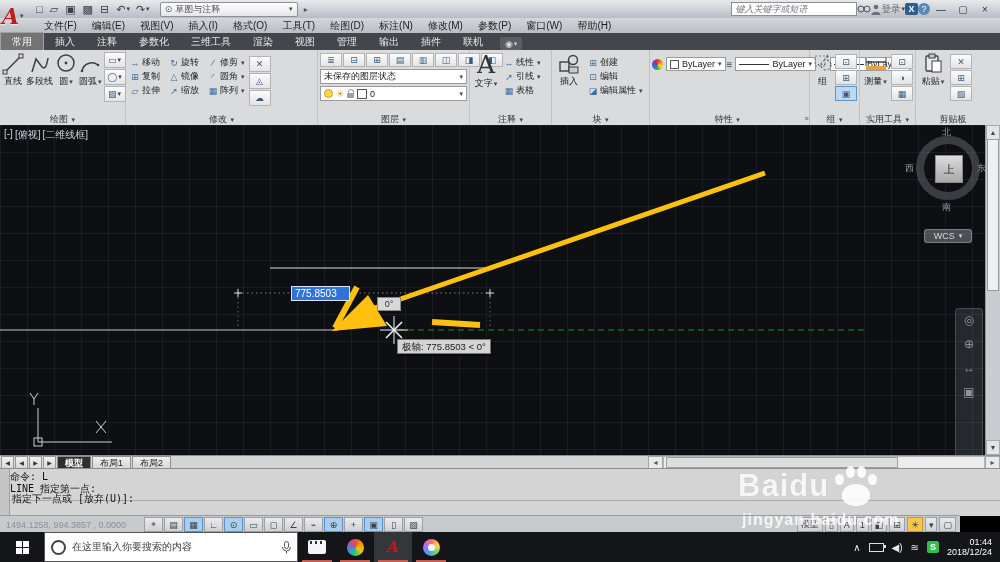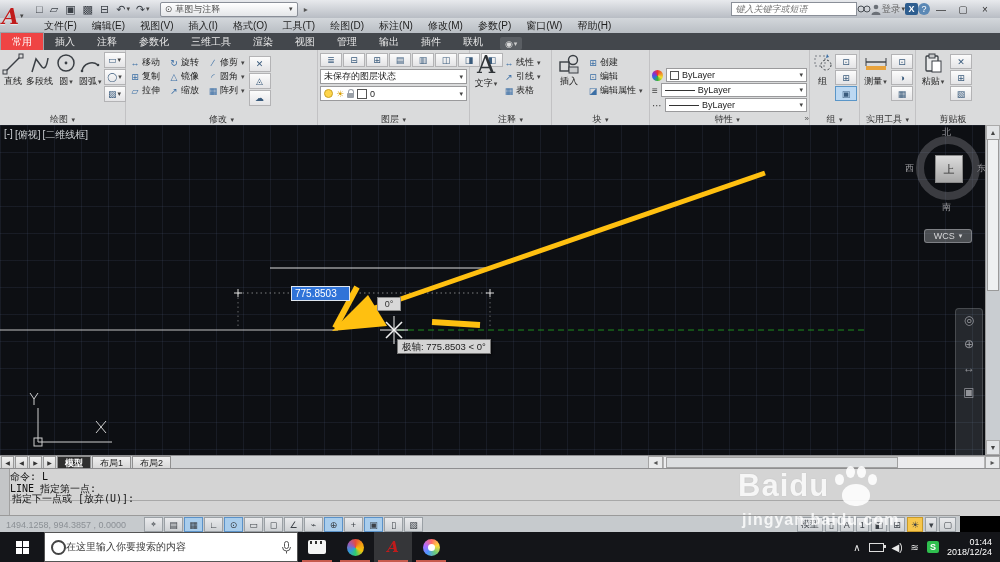--- a/index.html
+++ b/index.html
@@ -34,21 +34,21 @@
   #applogo .a{font-family:"DejaVu Serif",serif;font-style:italic;font-weight:bold;font-size:22px;
     color:var(--acadred);text-shadow:0 1px 1px rgba(255,255,255,.6)}
   
   #menubar{position:absolute;left:0;top:18px;width:1000px;height:15px;
     background:linear-gradient(#d3d7db,#b9bec4);display:flex;align-items:center;
     gap:15px;padding-left:44px;font-size:10px;color:#1d1d1d}
   
   #ribbontabs{position:absolute;left:0;top:33px;width:1000px;height:17px;background:#43474c;
     display:flex;align-items:flex-end;font-size:10px;color:#e8e8e8}
   .rtab{padding:2px 11px 2px;height:13px;line-height:13px}
-  .rtab.active{background:#ef4444;border:1px solid #9da1a7;border-bottom:none;color:#fff}
+  .rtab.active{background:#737373;border:1px solid #9da1a7;border-bottom:none;color:#fff}
   .rtab-extra{margin-left:6px;display:flex;align-items:center;background:#5a5e63;border-radius:2px;
     padding:1px 5px;height:11px;color:#ddd;font-size:9px}
   
   #ribbonpanels{position:absolute;left:0;top:50px;width:1000px;height:75px;background:#dadbdc;
     border-bottom:1px solid #97979b;display:flex}
   .panel{display:flex;flex-direction:column;border-right:1px solid #c2c2c4;box-sizing:border-box}
   .panel .body{flex:1;display:flex;padding:2px 2px 0;gap:2px}
   .panel .foot{height:12px;font-size:9px;color:#333;text-align:center;line-height:12px;white-space:nowrap}
   .bigbtn{width:30px;display:flex;flex-direction:column;align-items:center;font-size:9px;color:#222;text-align:center}
   .bigbtn .lab{line-height:10px;white-space:nowrap}
@@ -139,21 +139,21 @@
   .stg.on{background:#a9cdec;border-color:#5b92c8}
   #sright{margin-left:auto;display:flex;align-items:center;gap:2px;margin-right:4px}
   #sright .stg{width:auto;padding:0 3px}
   .stg.bulb-on{background:#f7c64c;border-color:#c89a2a}
   
   #taskbar{position:absolute;left:0;top:532px;width:1000px;height:30px;background:#141519;
     display:flex;align-items:center}
   #startbtn{width:44px;height:30px;display:flex;align-items:center;justify-content:center}
   .winlogo{display:grid;grid-template-columns:6px 6px;grid-template-rows:6px 6px;gap:1px}
   .winlogo span{background:#fff}
-  #tsearch{width:240px;height:28px;background:#fff;border:1px solid #555;display:flex;align-items:center;padding:0 6px}
+  #tsearch{width:240px;height:28px;background:#fff;border:1px solid #555;display:flex;align-items:center;gap:6px;padding:0 6px}
   #tsearch .ring{width:11px;height:11px;border:2px solid #444;border-radius:50%}
   #tsearch .ph{flex:1;font-size:10px;color:#3c3c3c;white-space:nowrap;overflow:hidden}
   .tapp{width:38px;height:30px;display:flex;align-items:center;justify-content:center;position:relative}
   .tapp.active{background:rgba(255,255,255,.14)}
   .tapp::after{content:"";position:absolute;left:4px;right:4px;bottom:0;height:2px;background:#c75b4e}
   .clap{width:18px;height:14px;background:#f5f5f5;border-radius:2px;position:relative}
   .clap::before{content:"";position:absolute;top:1px;left:2px;right:2px;height:3px;
     background:repeating-linear-gradient(90deg,#333 0 2px,transparent 2px 5px)}
   .wheel{width:17px;height:17px;border-radius:50%;
     background:conic-gradient(#e74c3c,#f39c12,#f1c40f,#2ecc71,#3498db,#9b59b6,#e74c3c)}
@@ -508,21 +508,21 @@
             <span class="g">◪</span>
             <span>编辑属性</span>
             <span class="dd">▾</span>
           </span>
         </div>
     </div>
     <div class="foot"><span>块</span> <span class="dd">▾</span></div>
   </div>
 
   <div class="panel" style="width:160px">
-    <div class="body" style="flex-direction:column;gap:1px;padding-top:18px">
+    <div class="body" style="flex-direction:row;gap:1px;padding-top:7px">
       <div class="prow">
         <span class="cwheel"></span>
         <span class="psel">
           <span class="swatch" style="width:7px;height:7px"></span>
           <span>ByLayer</span>
           <span class="dd">▾</span>
         </span>
       </div>
       <div class="prow">
         <span style="font-size:10px;color:#444">≡</span>

